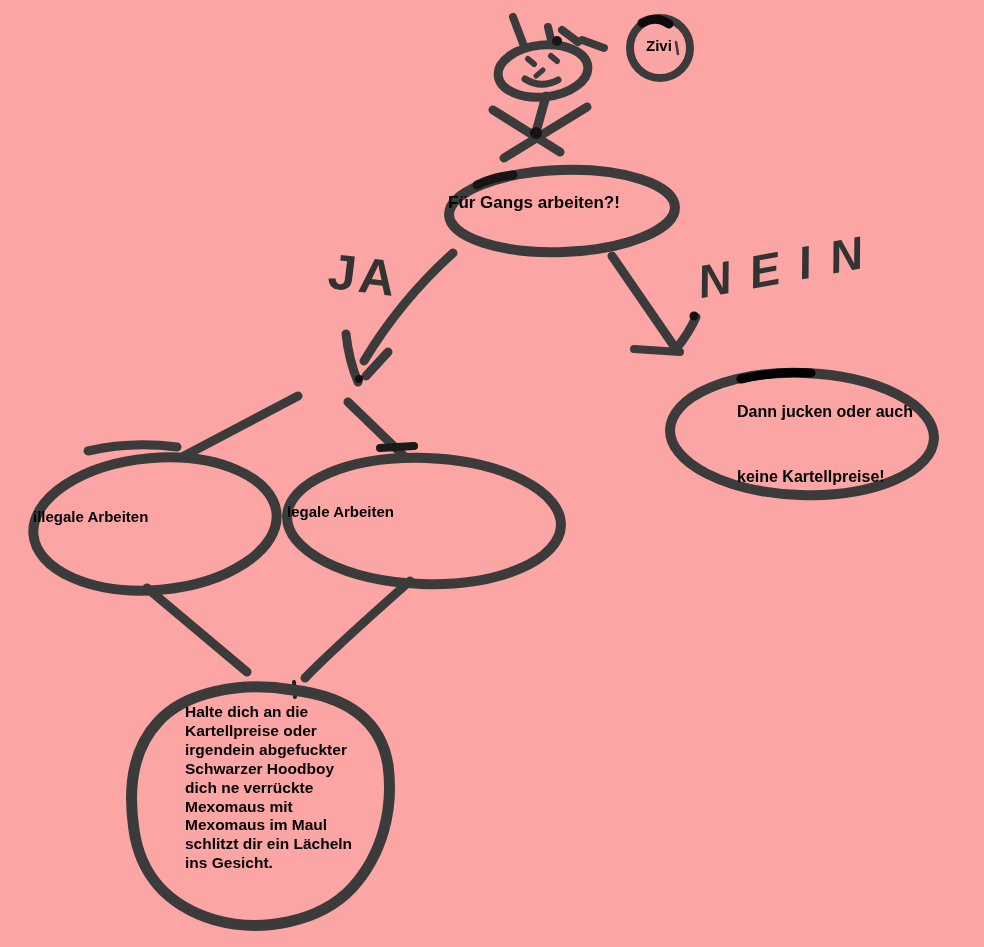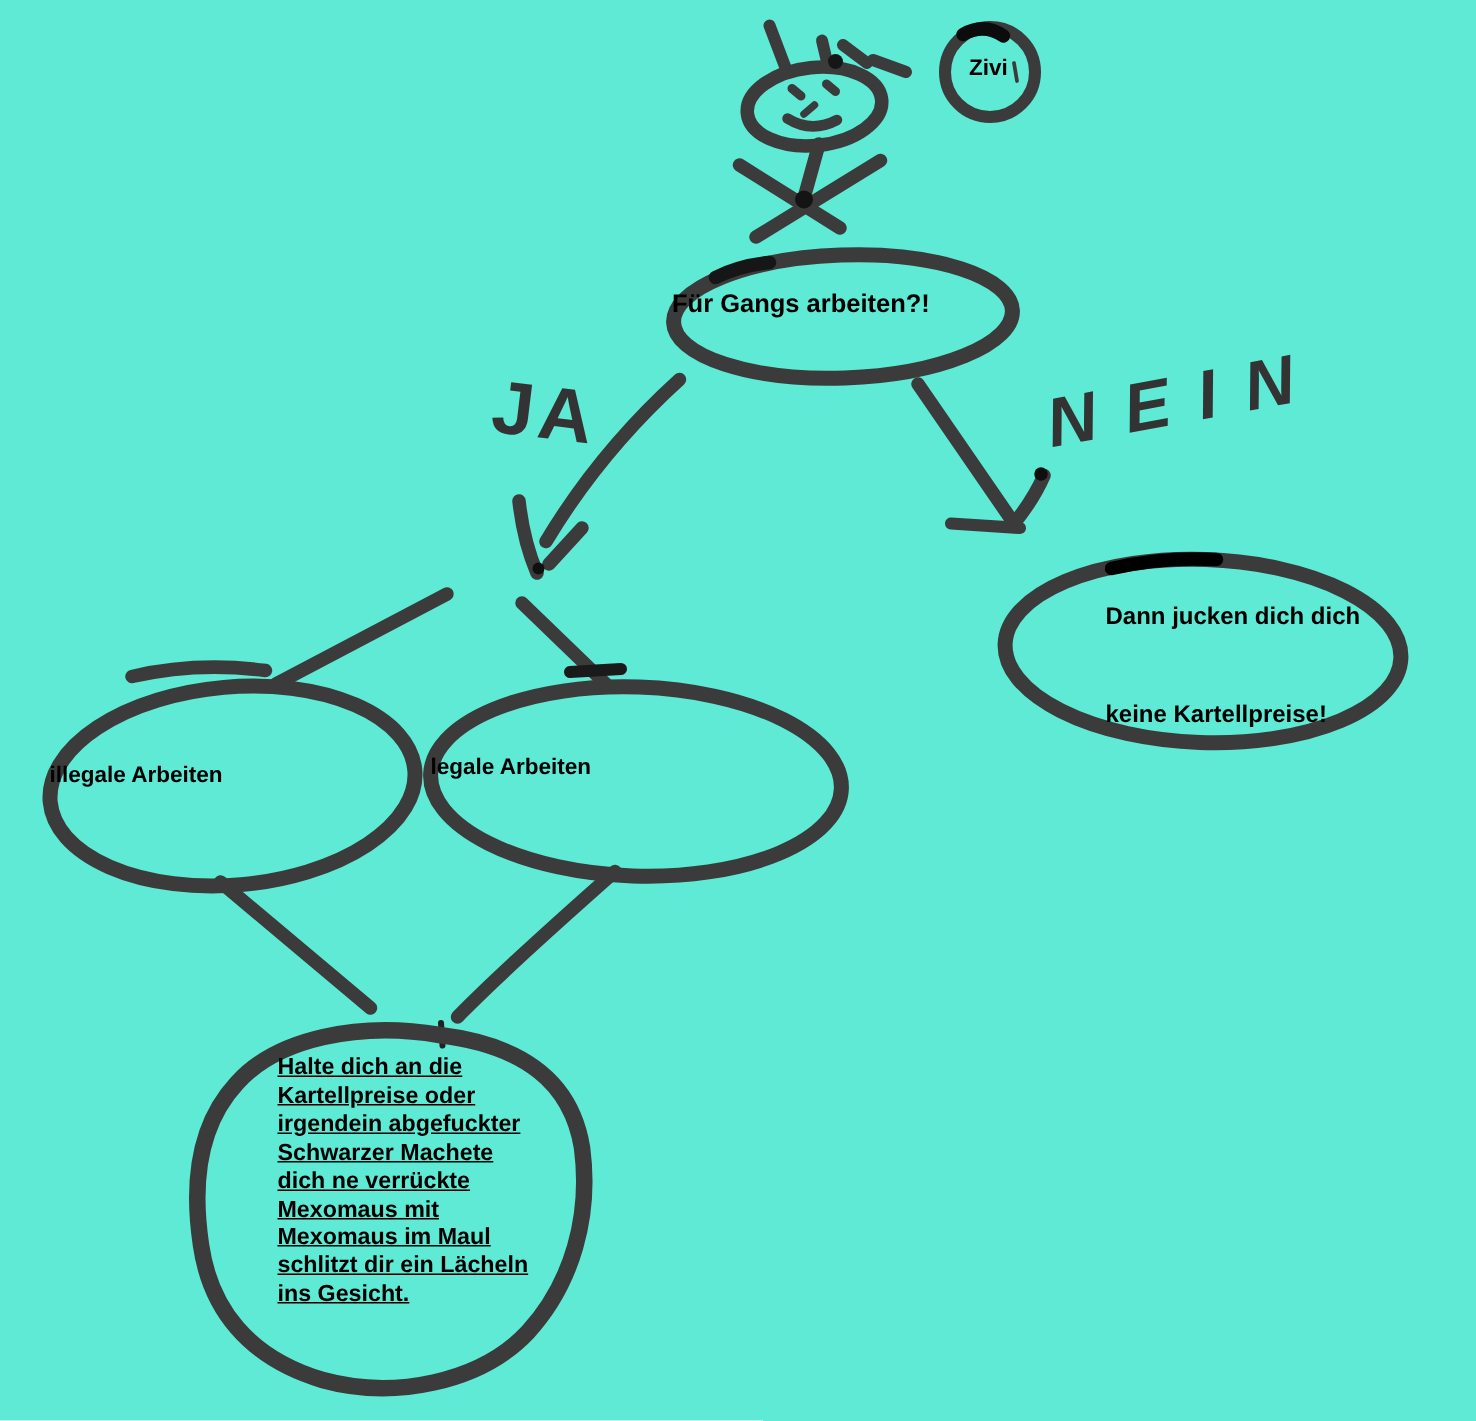--- a/index.html
+++ b/index.html
@@ -1,40 +1,39 @@
 <!DOCTYPE html>
 <html><head>
 <meta charset="utf-8">
 <style>
   html,body{margin:0;padding:0;background:#fff;}
   .canvas{
     position:relative;
     width:984px;height:947px;
-    background:#5eead4;
+    background:#fca5a5;
     overflow:hidden;
     font-family:"Liberation Sans", sans-serif;
   }
   .canvas svg{position:absolute;left:0;top:0;}
   .label{
     position:absolute;
     color:#000000;
     font-weight:bold;
     white-space:nowrap;
   }
   .center{text-align:left;white-space:normal;}
   .hand{
     color:#333333;
     font-weight:bold;
   }
   .warning-block{position:absolute;left:185px;top:703px;}
   .warning-line{
     color:#000;font-weight:bold;
     font-size:15.5px;line-height:18.9px;
     white-space:nowrap;
-    text-decoration:underline;
   }
 </style>
 </head>
 <body>
 
 <div class="canvas">
 
   <svg width="984" height="947" viewBox="0 0 984 947">
     <g stroke="#3b3b3b" stroke-width="9" fill="none" stroke-linecap="round" stroke-linejoin="round">
 
@@ -91,32 +90,32 @@
   </svg>
 
   <div class="label" style="left:646px;top:37px;font-size:15px;">Zivi</div>
 
   <div class="label center" style="left:448px;top:193px;width:230px;font-size:17px;">Für Gangs arbeiten?!</div>
 
   <div class="label hand" style="left:332px;top:242px;font-size:50px;letter-spacing:3px;transform:rotate(7deg);transform-origin:0 0;">JA</div>
 
   <div class="label hand" style="left:703px;top:255px;font-size:46px;font-style:italic;letter-spacing:19px;transform:rotate(-10.5deg);transform-origin:0 100%;">NEIN</div>
 
-  <div class="label" style="left:737px;top:403px;font-size:16px;">Dann jucken dich dich</div>
+  <div class="label" style="left:737px;top:403px;font-size:16px;">Dann jucken oder auch</div>
   <div class="label" style="left:737px;top:420px;font-size:16px;margin-top:48px;">keine Kartellpreise!</div>
 
   <div class="label center" style="left:33px;top:508px;width:244px;font-size:15px;">illegale Arbeiten</div>
 
   <div class="label center" style="left:287px;top:503px;width:274px;font-size:15px;">legale Arbeiten</div>
 
   <div class="warning-block">
     <div class="warning-line">Halte dich an die</div>
     <div class="warning-line">Kartellpreise oder</div>
     <div class="warning-line">irgendein abgefuckter</div>
-    <div class="warning-line">Schwarzer Machete</div>
+    <div class="warning-line">Schwarzer Hoodboy</div>
     <div class="warning-line">dich ne verrückte</div>
     <div class="warning-line">Mexomaus mit</div>
     <div class="warning-line">Mexomaus im Maul</div>
     <div class="warning-line">schlitzt dir ein Lächeln</div>
     <div class="warning-line">ins Gesicht.</div>
   </div>
 
 </div>
 
 </body></html>

